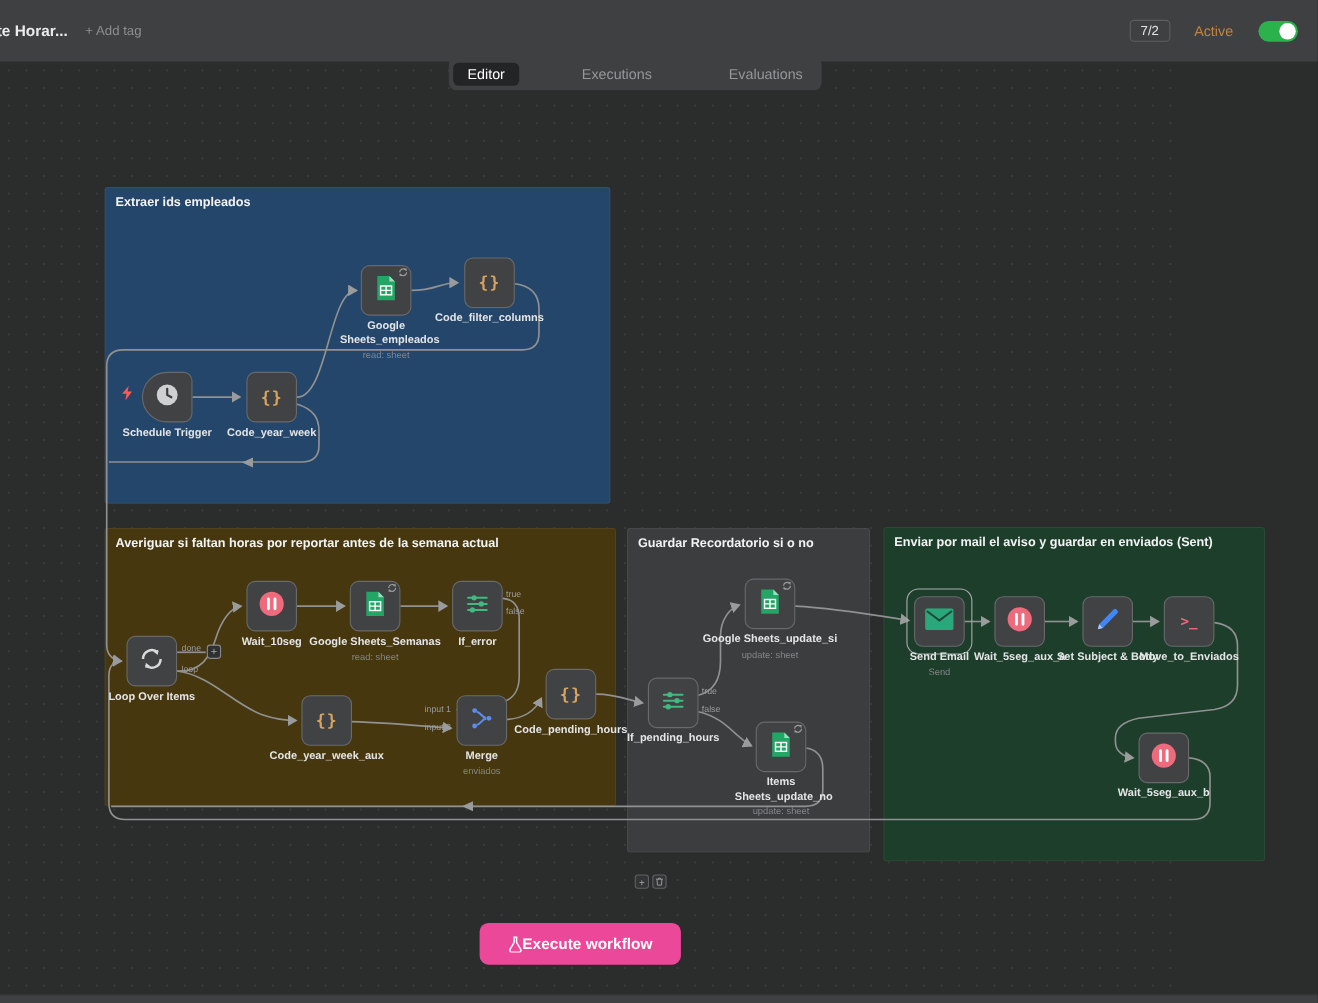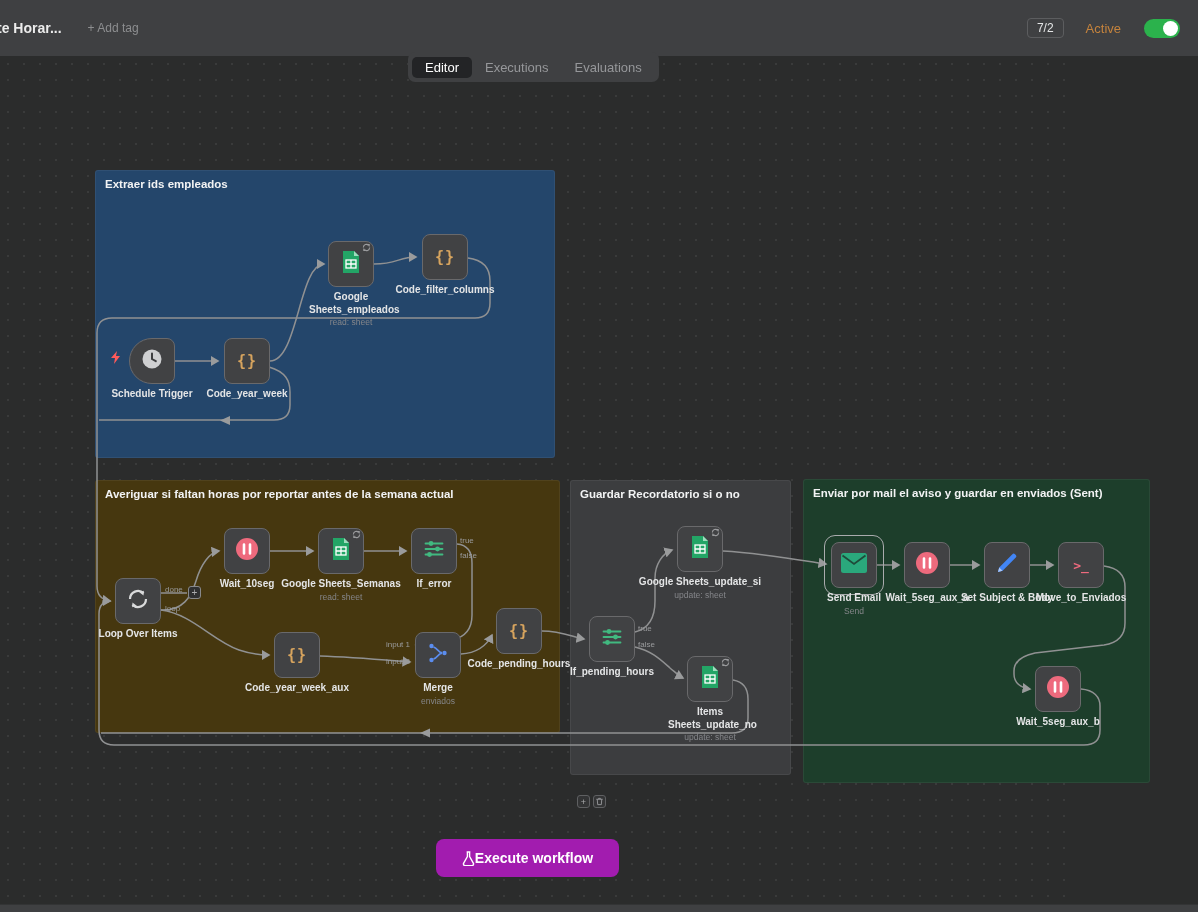--- a/index.html
+++ b/index.html
@@ -3,31 +3,31 @@
 <meta charset="utf-8">
 <style>
   * { margin:0; padding:0; box-sizing:border-box; }
   html,body { width:1198px; height:912px; overflow:hidden; }
   body { position:relative; background:#2b2c2c; font-family:"Liberation Sans",sans-serif; }
 
   
   .header { position:absolute; top:0; left:0; right:0; height:56px; background:#3f4042;
             display:flex; align-items:center; padding-right:18px; z-index:10; }
   .wf-title { color:#ececec; font-size:14px; font-weight:bold; margin-left:-3px; white-space:nowrap; }
-  .add-tag { color:#8d8e90; font-size:12px; margin-left:26px; cursor:pointer; }
+  .add-tag { color:#8d8e90; font-size:12px; margin-left:16px; cursor:pointer; }
   .spacer { flex:1; }
   .pager { border:1px solid #5c5d5f; border-radius:4px; color:#e4e5e6; font-size:12px;
            padding:2px 9px; margin-right:22px; }
   .active-label { color:#c5833d; font-size:13px; margin-right:23px; }
   .toggle { width:36px; height:19px; border-radius:10px; background:#2bb24c; position:relative; cursor:pointer; }
   .toggle .knob { position:absolute; top:2px; right:2px; width:15px; height:15px; border-radius:50%; background:#fff; }
 
   
   .tabs { position:absolute; left:408px; top:52px; height:30px; background:#3f4042; border-radius:7px;
-          display:flex; align-items:center; padding:4px; z-index:20; }
+          display:flex; align-items:center; padding:4px; z-index:20;gap:44px; }
   .tab { font-size:13px; color:#96979a; padding:3px 13px; border-radius:5px; cursor:pointer; }
   .tab.active { background:#232426; color:#ffffff; }
 
   
   .canvas { position:absolute; top:56px; left:0; width:1070px; height:848px;
             background-color:#2b2c2c;
             background-image:radial-gradient(#3a3b3b 1px, transparent 1.2px);
             background-size:16px 16px; }
 
   .sticky { position:absolute; border-radius:3px; border:1px solid rgba(255,255,255,0.06); z-index:1; }
@@ -54,21 +54,21 @@
   .clabel.r { width:26px; text-align:right; }
 
   .plus-endpoint { position:absolute; width:13px; height:13px; border:1px solid #88898b; border-radius:3px;
                    background:#2f3031; color:#aaabad; font-size:10px; line-height:11px; text-align:center; z-index:3; cursor:pointer; }
   .bolt { position:absolute; z-index:3; line-height:0; }
 
   .mini-toolbar { position:absolute; left:577px; top:739px; display:flex; gap:3px; z-index:4; }
   .mini-btn { width:13px; height:13px; background:#333435; border:1px solid #5f6062; border-radius:3px;
               display:flex; align-items:center; justify-content:center; color:#aaabad; font-size:9px; cursor:pointer; }
 
-  .execute { position:absolute; left:436px; top:839px; width:183px; height:38px; background:#a21caf; border:none;
+  .execute { position:absolute; left:436px; top:839px; width:183px; height:38px; background:#ec4899; border:none;
              border-radius:8px; color:#ffffff; font-family:"Liberation Sans",sans-serif; font-size:14px; font-weight:bold;
              display:flex; align-items:center; justify-content:center; z-index:5; cursor:pointer; }
 
   .bottom-bar { position:absolute; left:0; bottom:0; width:1198px; height:8px; background:#3f4042;
                 border-top:1px solid #333435; z-index:10; }
 </style>
 </head>
 <body>
 
 <div class="header">

